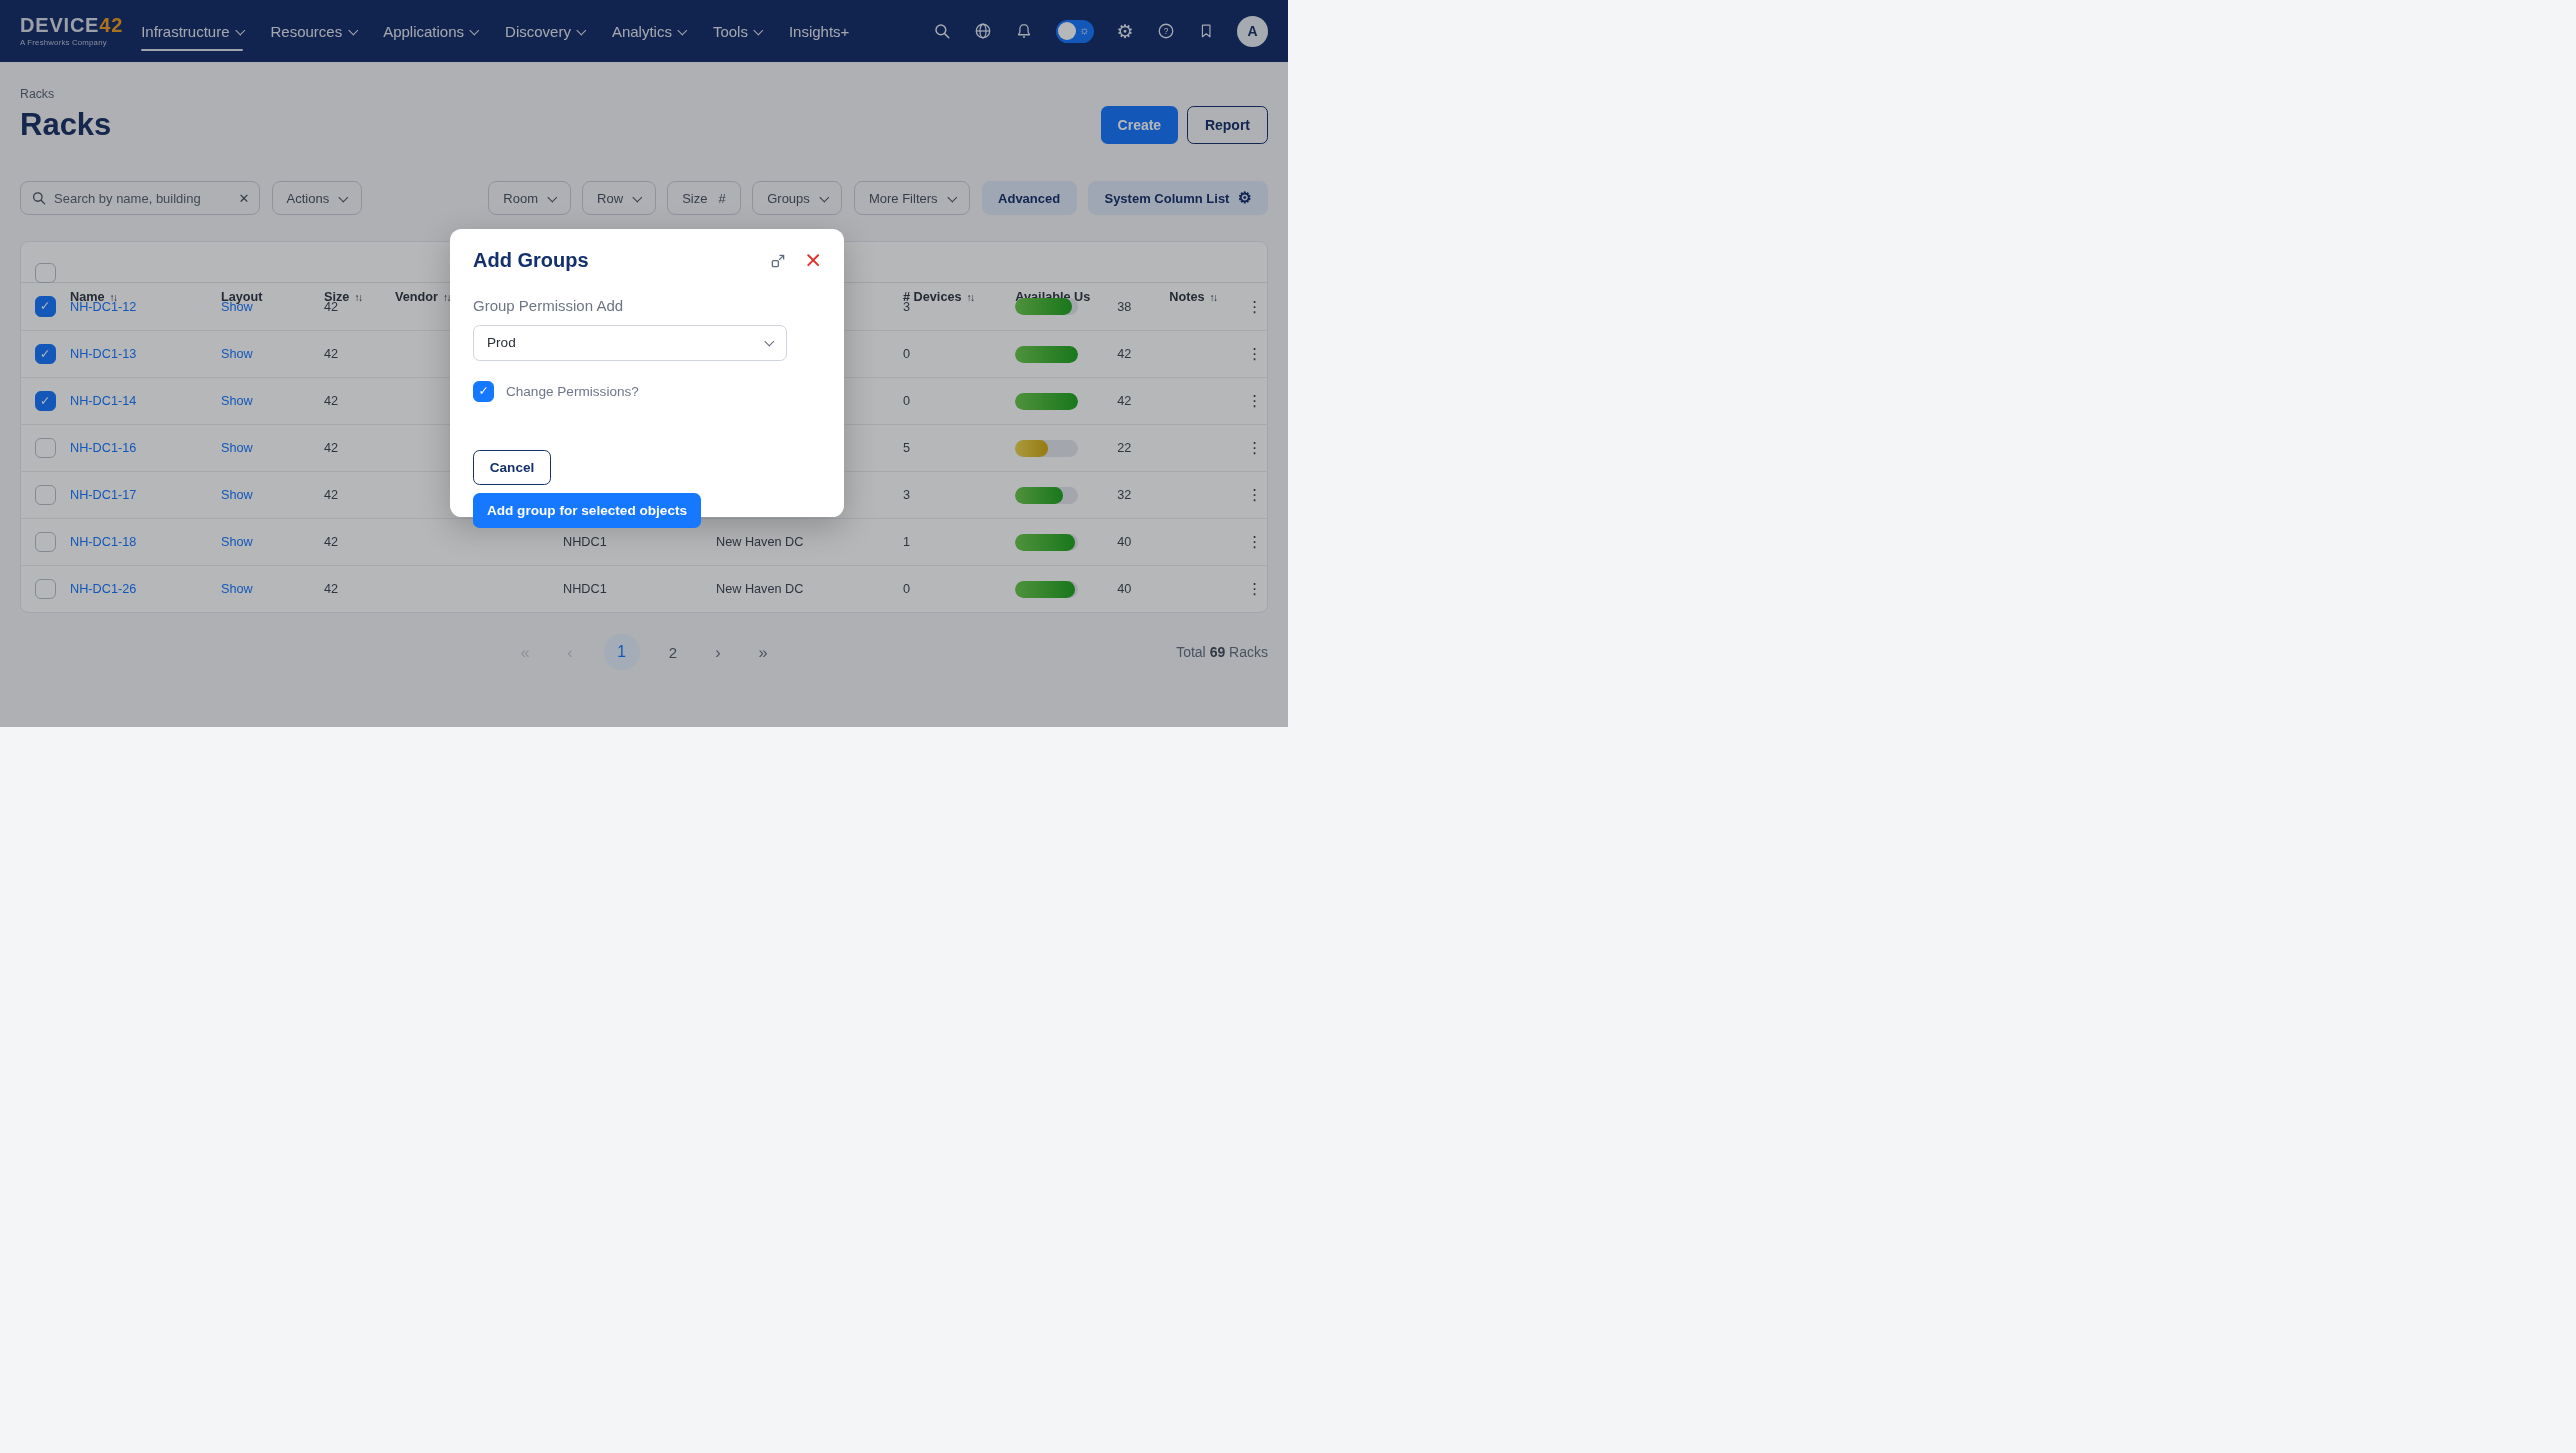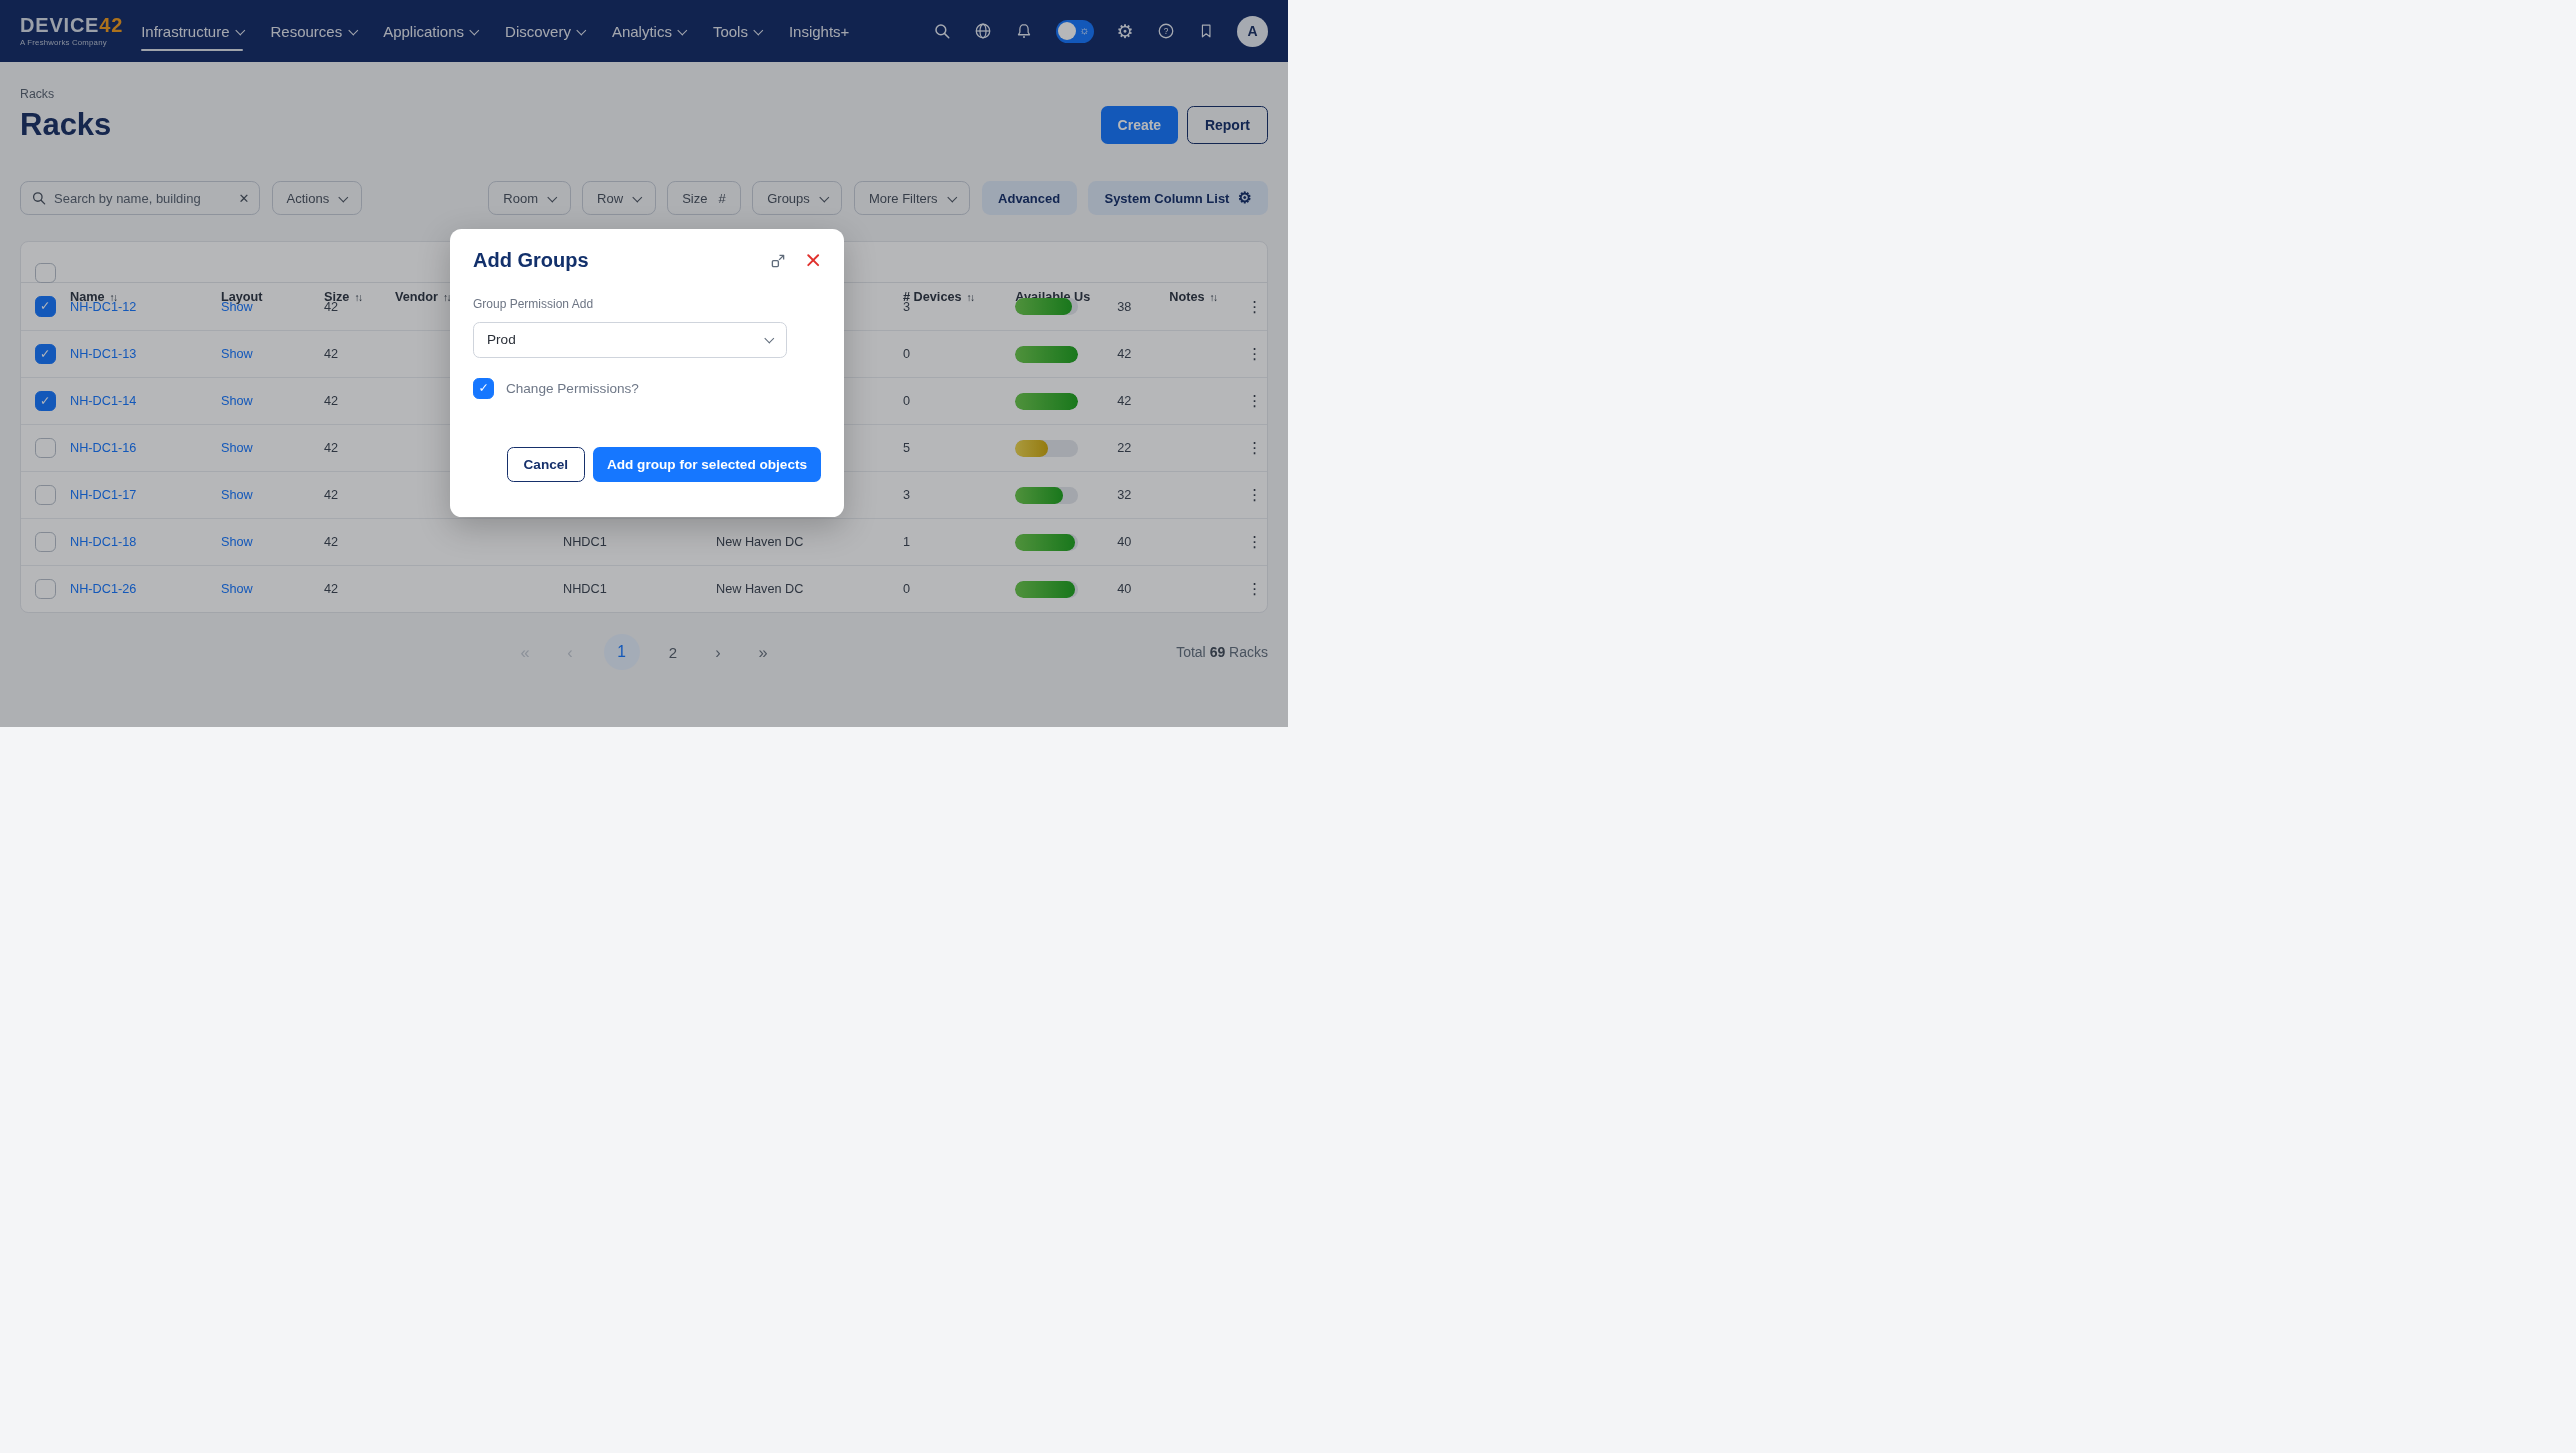--- a/index.html
+++ b/index.html
@@ -84,28 +84,28 @@
   .total { position:absolute; right:0; top:50%; transform:translateY(-50%); font-size:14px; color:#64707e; }
   .total b { color:#424c59; }
 
   
   .overlay { position:absolute; inset:0; background:rgba(13,16,24,0.30); z-index:40; }
   .modal { position:absolute; left:450px; top:229px; width:394px; height:288px; background:#fff; border-radius:11.5px; z-index:50; box-shadow:0 10px 33px rgba(0,0,0,.22); padding:20px 23px; }
   .modal-head { display:flex; align-items:center; }
   .modal-title { font-size:20px; font-weight:bold; color:#12306b; line-height:23px; }
   .modal-icons { margin-left:auto; display:flex; align-items:center; gap:18px; }
   .m-ic { display:flex; cursor:pointer; }
-  .field-label { margin-top:25px; font-size:12px; color:#6d7584; }
+  .field-label { margin-top:25px; font-size:15px; color:#6d7584; }
   .select { margin-top:10.7px; width:314px; height:36px; border:0.8px solid #cfd4dc; border-radius:6.6px; display:flex; align-items:center; justify-content:space-between; padding:16px 13px; cursor:pointer; }
   .select .val { font-size:13.6px; color:#2a2f38; }
   .select .chev { color:#5f6b7a; }
   .cb-row { margin-top:20px; display:flex; align-items:center; gap:11.5px; }
   .cb-row .cb { width:21.4px; height:21.4px; }
   .cb-label { font-size:13.6px; color:#6e7787; }
-  .modal-btns { margin-top:48px; display:flex; justify-content:flex-end; gap:8.2px; }
+  .modal-btns { margin-top:48px; display:flex; justify-content:flex-end; gap:8.2px;flex-direction:column; }
   .btn-cancel { width:78px; height:35px; background:#fff; border:1.2px solid #16306b; border-radius:6.6px; color:#16306b; font-size:13.6px; font-weight:bold; cursor:pointer; font-family:inherit; }
   .btn-primary { width:228px; height:35px; background:#1677ff; border:none; border-radius:6.6px; color:#fff; font-size:13.6px; font-weight:bold; cursor:pointer; font-family:inherit; }
 </style>
 </head>
 <body>
 
 <div class="nav">
   <div class="logo">
     <div class="logo-line"><span>DEVICE</span><span class="num">42</span></div>
     <div class="logo-sub">A Freshworks Company</div>

